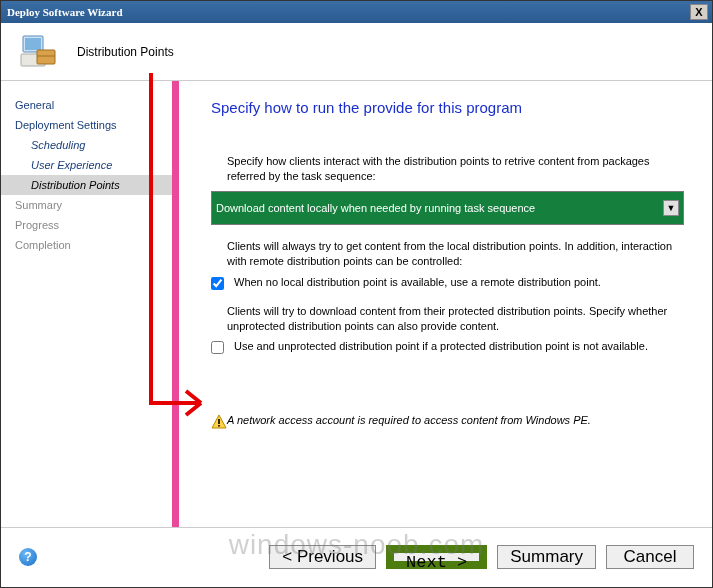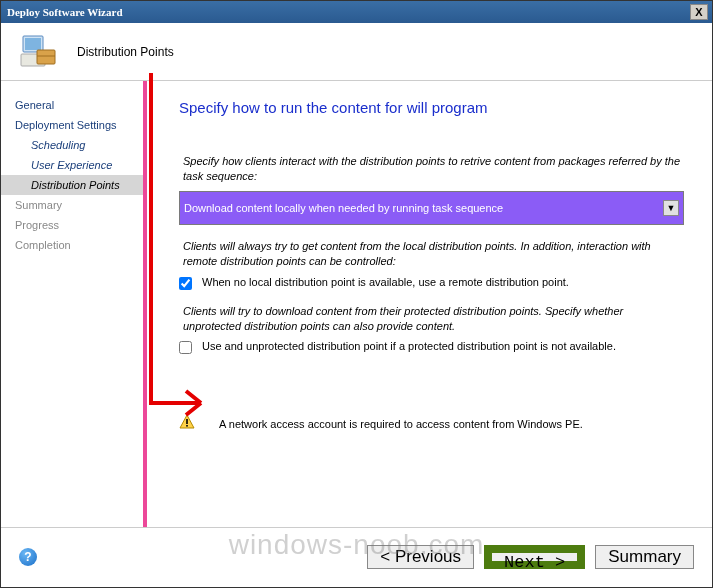--- a/index.html
+++ b/index.html
@@ -58,22 +58,22 @@
   }
   .header-banner .step-label {
     font-size: 12px;
     color: #000;
   }
   .body-area {
     display: flex;
     height: 446px;
   }
   .sidebar {
-    width: 146px;
-    border-right: 4px solid #ec4899;
+    width: 178px;
+    border-right: 7px solid #ec4899;
     padding-top: 14px;
   }
   .sidebar .nav-item {
     padding: 4px 10px 4px 14px;
     color: #1a3e7a;
     cursor: pointer;
   }
   .sidebar .nav-sub {
     padding-left: 30px;
     font-style: italic;
@@ -91,28 +91,27 @@
     padding: 18px 28px 10px 32px;
     position: relative;
   }
   .content h2 {
     font-size: 15px;
     color: #1a2ecc;
     font-weight: normal;
     margin: 0 0 38px 0;
   }
   .content .para {
-    margin: 0 0 6px 4px;
+    margin: 0 0 6px 16px;
     line-height: 1.4;
-    font-style: italic;
   }
   .dropdown {
     width: 100%;
     height: 22px;
-    background: #8b5cf6;
+    background: #15803d;
     color: #fff;
     border: 1px solid #7a7a7a;
     display: flex;
     align-items: center;
     padding: 16px 4px;
     margin: 4px 0 14px 0;
     cursor: pointer;
     position: relative;
   }
   .dropdown .dd-text { flex: 1; }
@@ -127,23 +126,24 @@
   }
   .check-row {
     display: flex;
     align-items: flex-start;
     gap: 10px;
     margin: 6px 0 14px 0;
   }
   .check-row input { margin: 1px 0 0 0; }
   .warning-row {
     display: flex;
-    align-items: flex-end;
-    gap: 24px;
+    align-items: flex-start;
+    gap: 0;
     margin-top: 60px;
+    font-style: italic;
   }
   .warn-icon {
     width: 16px; height: 16px;
     flex-shrink: 0;
   }
   .footer {
     height: 58px;
     border-top: 1px solid #ccc;
     display: flex;
     align-items: center;
@@ -227,21 +227,21 @@
       <div class="nav-item">Deployment Settings</div>
       <div class="nav-item nav-sub">Scheduling</div>
       <div class="nav-item nav-sub">User Experience</div>
       <div class="nav-item nav-sub active">Distribution Points</div>
       <div class="nav-item disabled">Summary</div>
       <div class="nav-item disabled">Progress</div>
       <div class="nav-item disabled">Completion</div>
     </div>
 
     <div class="content">
-      <h2>Specify how to run the content for will program</h2>
+      <h2>Specify how to run the provide for this program</h2>
 
       <p class="para">Specify how clients interact with the distribution points to retrive content from packages referred by the task sequence:</p>
 
       <div class="dropdown">
         <span class="dd-text">Download content locally when needed by running task sequence</span>
         <span class="dd-arrow">▼</span>
       </div>
 
       <p class="para">Clients will always try to get content from the local distribution points. In addition, interaction with remote distribution points can be controlled:</p>
       <div class="check-row">
@@ -265,20 +265,21 @@
       </div>
     </div>
   </div>
 
   <div class="footer">
     <div class="help-icon">?</div>
     <div class="spacer"></div>
     <button class="btn">&lt; Previous</button>
     <button class="btn default">Next &gt;</button>
     <button class="btn">Summary</button>
+    <button class="btn">Cancel</button>
   </div>
 
   <div class="watermark">windows-noob.com</div>
 
   <svg class="annotation" viewBox="0 0 120 370">
     <path d="M20 0 L20 330 L70 330" stroke="#e40000" stroke-width="4" fill="none"></path>
     <path d="M70 330 L55 318 M70 330 L55 342" stroke="#e40000" stroke-width="4" fill="none"></path>
   </svg>
 
 </div>

